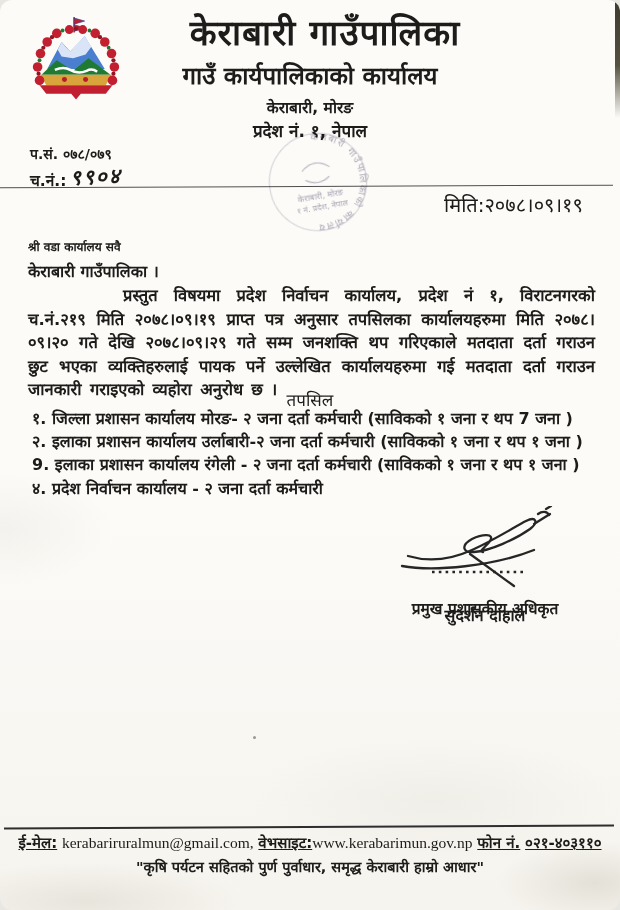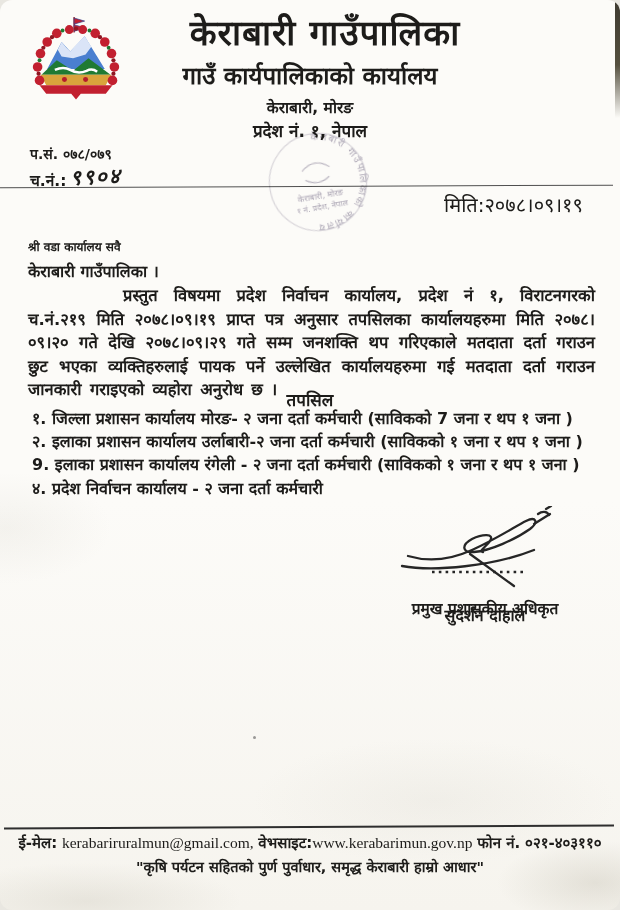--- a/index.html
+++ b/index.html
@@ -29,31 +29,31 @@
   .rule-top{left:0;top:186px;width:613px;border-top:1.7px solid #4f4f4f;transform:rotate(-0.25deg);}
   .date-line{left:444px;top:191px;font-size:20px;font-weight:400;}
   
   .stamp{left:262px;top:126px;width:112px;height:112px;color:#6d6382;opacity:.55;transform:rotate(-10deg);filter:blur(.4px);mix-blend-mode:multiply;}
   .stamp svg{width:100%;height:100%;}
   
   .subject{left:0;right:10px;top:214px;text-align:center;font-size:16.5px;font-weight:bold;}
   .addr1{left:28px;top:238px;font-size:12px;font-weight:600;}
   .addr2{left:28px;top:260px;font-size:16px;font-weight:600;}
   .para{left:28px;top:284px;width:567px;font-size:16.5px;font-weight:600;line-height:23.5px;text-align:justify;text-indent:95px;word-spacing:2.5px;}
-  .tapasil{left:0;right:0;top:388px;text-align:center;font-size:17px;font-weight:bold;}
+  .tapasil{left:0;right:0;top:388px;text-align:center;font-size:17px;font-weight:normal;}
   .schedule{left:32px;top:407px;font-size:16px;font-weight:600;line-height:23.2px;}
   .schedule div{white-space:nowrap;}
   
   .sig-svg{left:398px;top:506px;width:162px;height:84px;}
   .sig-name{left:390px;top:574px;width:190px;text-align:center;font-size:16px;font-weight:bold;margin-top:30px;}
   .sig-title{left:378px;top:597px;width:214px;text-align:center;font-size:15.5px;font-weight:bold;}
   
   .rule-bottom{left:4px;top:826px;width:610px;border-top:2px solid #2e2e2e;transform:rotate(-0.3deg);}
   .contact{left:0;right:0;top:832px;text-align:center;font-size:15px;}
-  .contact .dev{font-weight:bold;}
+  .contact .dev{font-weight:bold;text-decoration:underline;}
   .contact .lat{font-family:Liberation Serif, serif;font-size:15.5px;font-weight:normal;}
   .slogan{left:0;right:0;top:856px;text-align:center;font-size:14.5px;font-weight:bold;}
   
   .edge-strip{right:0;top:0;width:5px;height:118px;background:linear-gradient(to bottom,#3e3a30 0%,#55503f 55%,rgba(85,80,63,0) 100%);}
   .speck{left:253px;top:736px;width:3px;height:3px;border-radius:50%;background:#4a4a4a;opacity:.55;}
 </style>
 </head>
 <body>
 
 <div id="page">
@@ -137,21 +137,21 @@
     </svg>
   </div>
 
   <div class="abs addr1">श्री वडा कार्यालय सवै</div>
   <div class="abs addr2">केराबारी गाउँपालिका ।</div>
 
   <div class="abs para">प्रस्तुत विषयमा प्रदेश निर्वाचन कार्यालय, प्रदेश नं १, विराटनगरको च.नं.२१९ मिति २०७८।०९।१९ प्राप्त पत्र अनुसार तपसिलका कार्यालयहरुमा मिति २०७८।०९।२० गते देखि २०७८।०९।२९ गते सम्म जनशक्ति थप गरिएकाले मतदाता दर्ता गराउन छुट भएका व्यक्तिहरुलाई पायक पर्ने उल्लेखित कार्यालयहरुमा गई मतदाता दर्ता गराउन जानकारी गराइएको व्यहोरा अनुरोध छ ।</div>
 
   <div class="abs tapasil">तपसिल</div>
   <div class="abs schedule">
-    <div>१. जिल्ला प्रशासन कार्यालय मोरङ- २ जना दर्ता कर्मचारी (साविकको 7 जना र थप १ जना )</div>
+    <div>१. जिल्ला प्रशासन कार्यालय मोरङ- २ जना दर्ता कर्मचारी (साविकको १ जना र थप 7 जना )</div>
     <div>२. इलाका प्रशासन कार्यालय उर्लाबारी-२ जना दर्ता कर्मचारी (साविकको १ जना र थप १ जना )</div>
     <div>9. इलाका प्रशासन कार्यालय रंगेली - २ जना दर्ता कर्मचारी (साविकको १ जना र थप १ जना )</div>
     <div>४. प्रदेश निर्वाचन कार्यालय - २ जना दर्ता कर्मचारी</div>
   </div>
 
   <div class="abs sig-svg">
     <svg viewBox="0 0 162 84" width="162" height="84" aria-hidden="true">
       <g fill="none" stroke="#262626" stroke-width="2.3" stroke-linecap="round">
         <path d="M10,50 C30,56 52,54 74,44 C98,33 118,20 128,15 C138,10 141,16 132,23 C118,33 92,45 76,46 C64,47 63,39 74,33 C84,28 97,27 92,35 C88,41 80,45 85,46"></path>
         <path d="M4,60 C36,66 96,60 136,44"></path>

